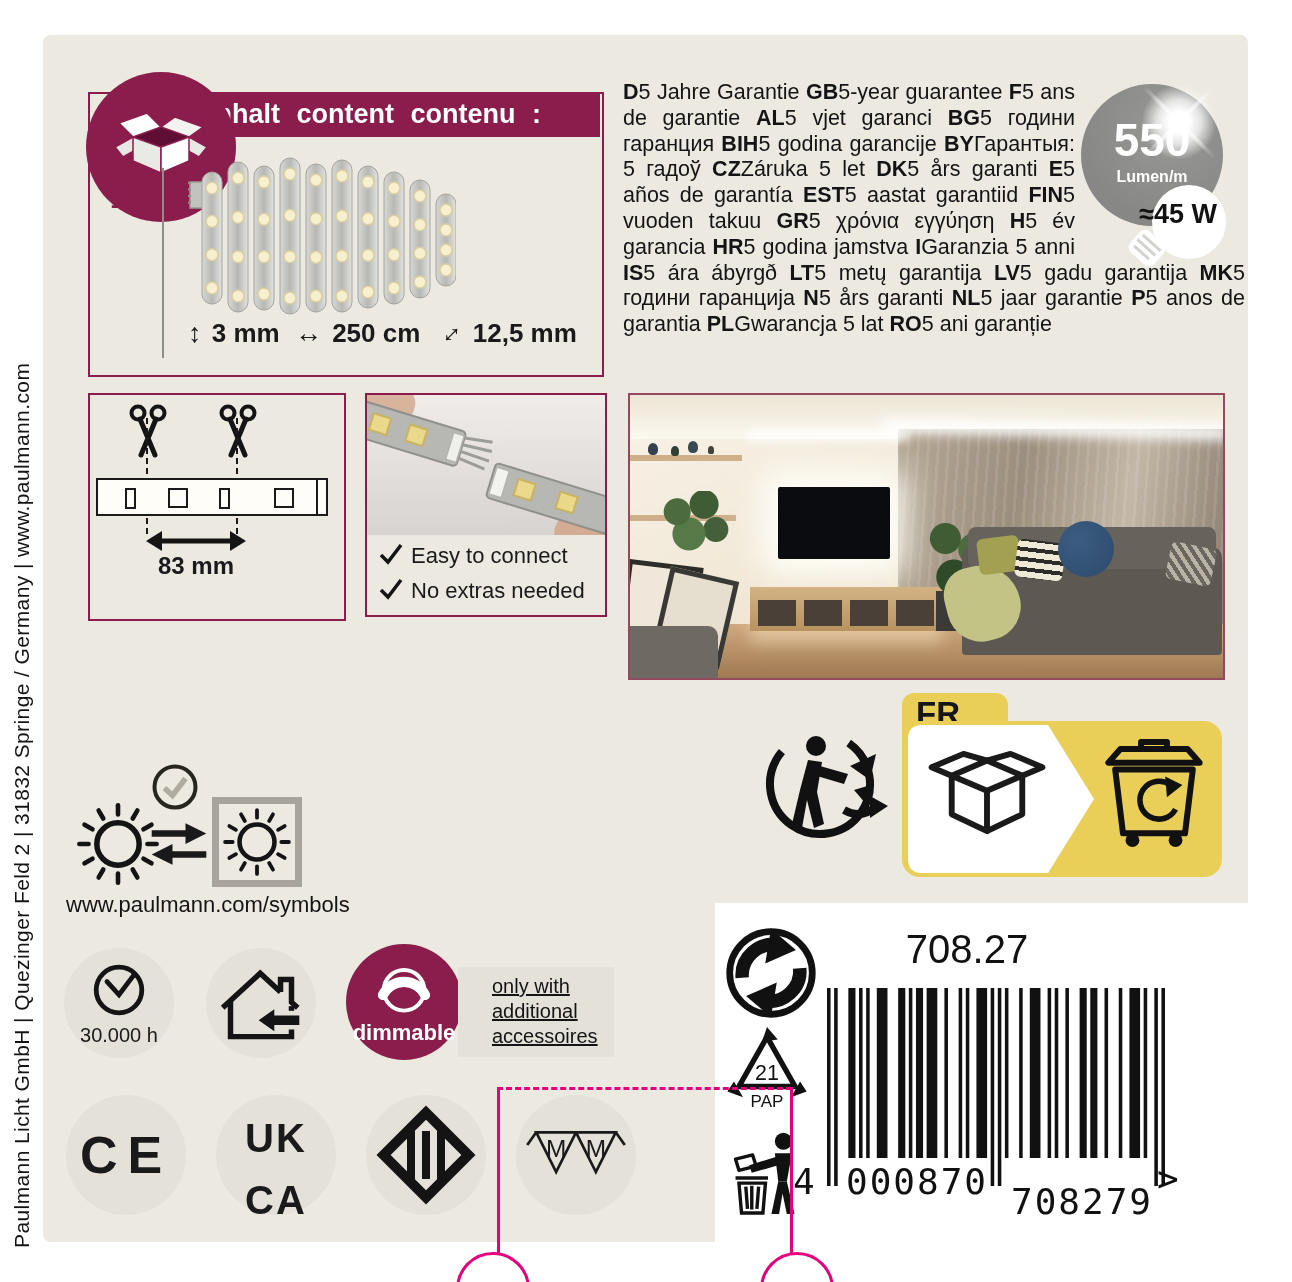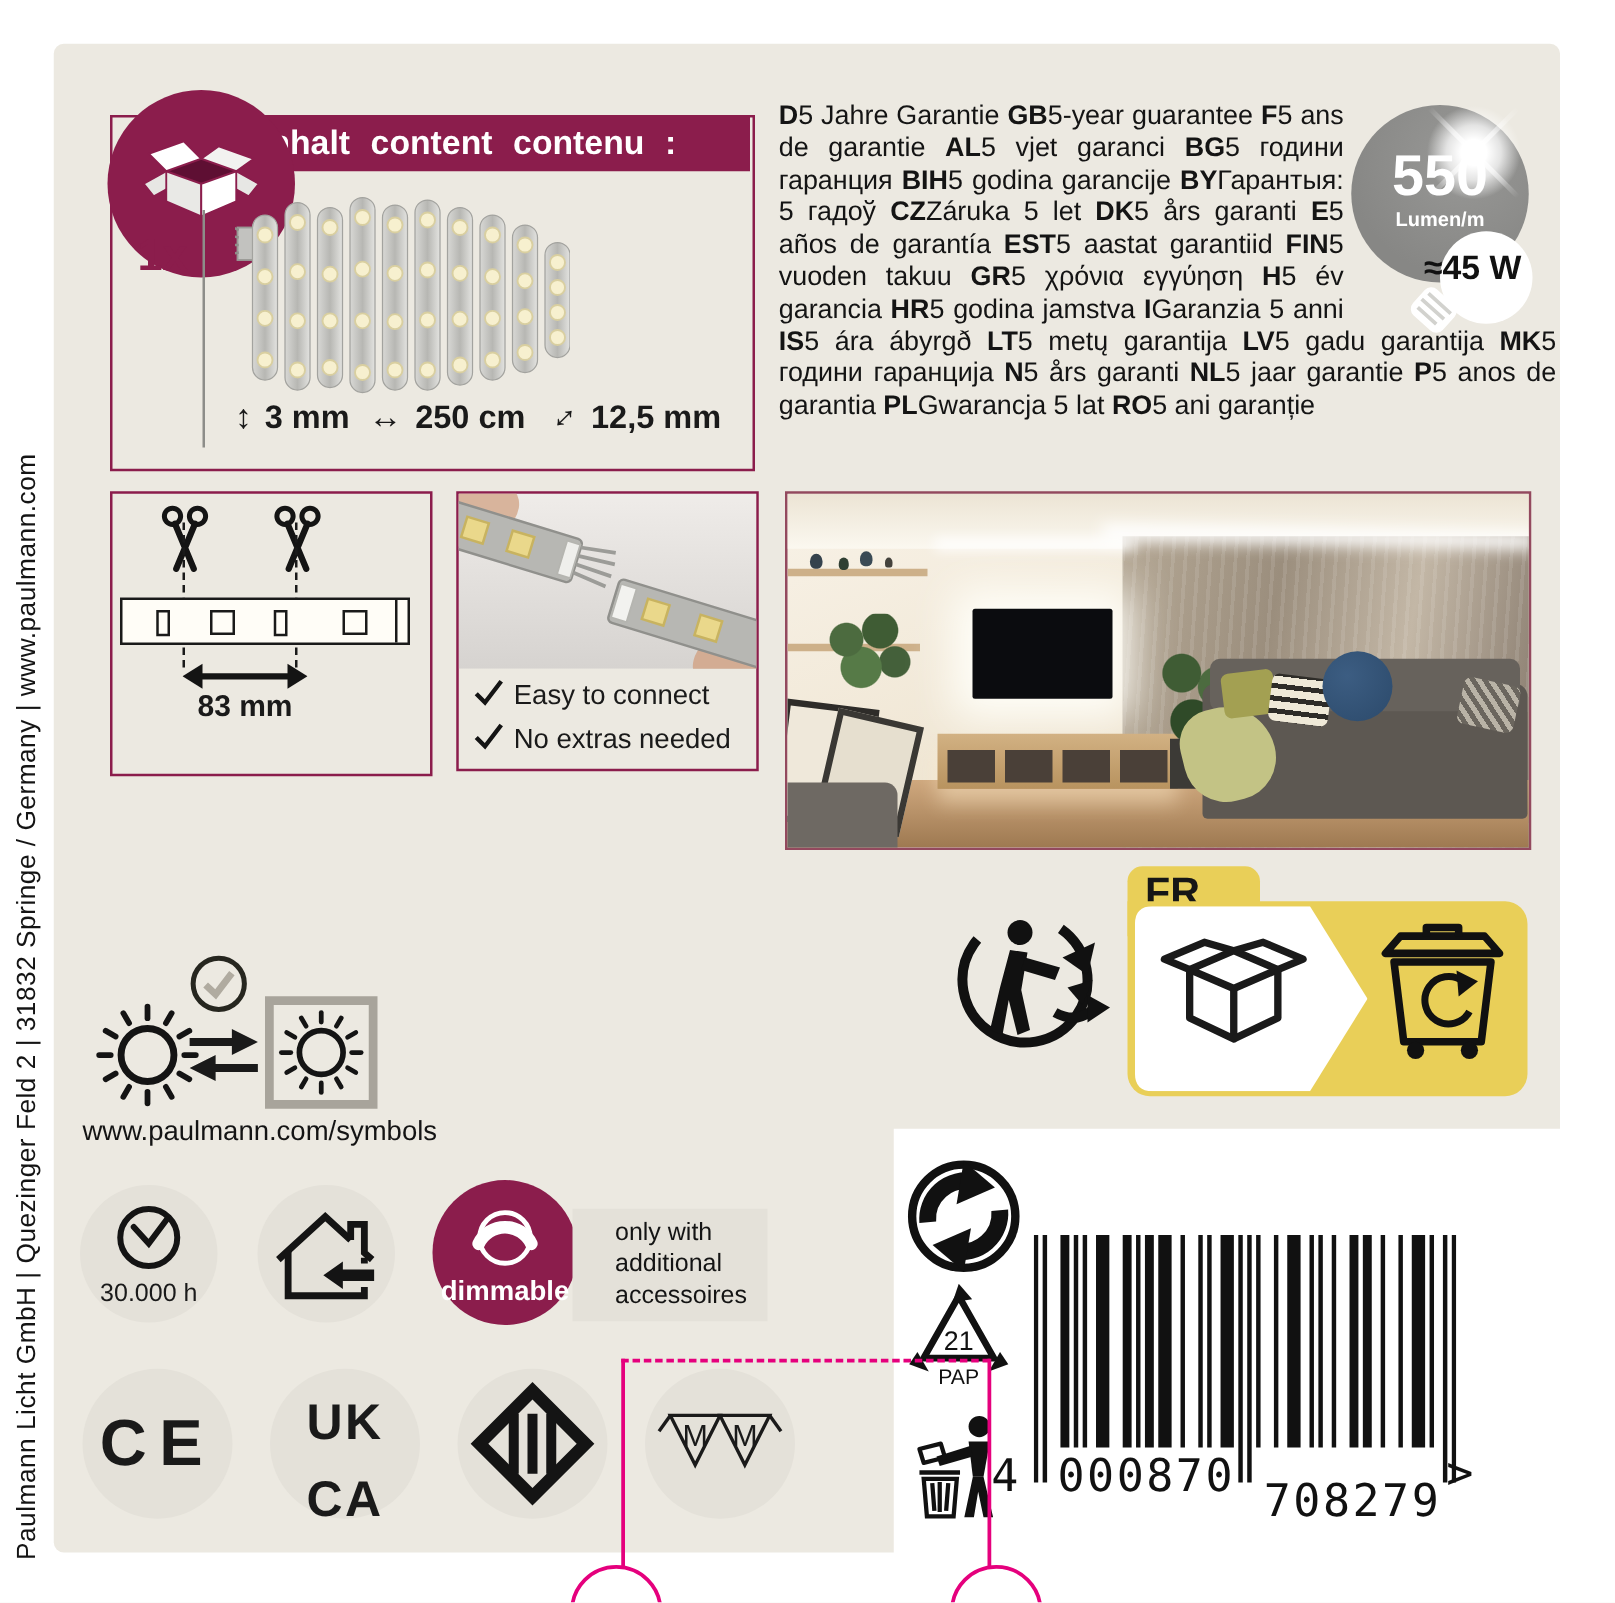--- a/index.html
+++ b/index.html
@@ -11,21 +11,21 @@
   
   .side-text{left:10px;top:268px;height:980px;width:30px;writing-mode:vertical-rl;
              transform:rotate(180deg);font-size:21px;letter-spacing:.4px;color:#141414;white-space:nowrap;}
 
   
   .inhalt-box{left:88px;top:92px;width:512px;height:281px;border:2px solid var(--burgundy);}
   .inhalt-header{left:160px;top:92px;width:440px;height:45px;background:var(--burgundy);color:#fff;
                  font-size:27px;font-weight:bold;line-height:45px;padding-left:48px;word-spacing:9px;box-sizing:border-box;}
   .inhalt-circle{left:86px;top:72px;width:150px;height:150px;border-radius:50%;background:var(--burgundy);}
   .inhalt-circle svg{position:absolute;left:22px;top:25px;}
-  .qty{left:110px;top:183px;font-size:36px;font-weight:bold;color:var(--burgundy);}
+  .qty{left:110px;top:183px;font-size:28px;font-weight:bold;color:var(--burgundy);}
   .vdivider{left:162px;top:168px;width:2px;height:190px;background:#8d8d89;}
   .strip-graphic{left:188px;top:156px;width:268px;height:162px;}
   .dims{left:188px;top:318px;width:400px;font-size:26px;font-weight:bold;white-space:nowrap;}
   .dims .ar{font-weight:bold;font-size:27px;padding:0 3px 0 8px;}
   .dims .ar:first-child{padding-left:0;}
   .diag{display:inline-block;transform:rotate(-45deg);}
 
   
   .guarantee{left:623px;top:80px;width:622px;height:292px;font-size:21.5px;line-height:25.8px;
              text-align:justify;color:#141414;}
@@ -123,21 +123,21 @@
   .symbols-url{left:66px;top:892px;font-size:22px;color:#141414;}
 
   
   .tile{border-radius:50%;background:var(--tile);}
   .t-life{left:64px;top:948px;width:110px;height:110px;text-align:center;}
   .t-life .v{position:absolute;left:0;right:0;top:76px;font-size:20px;font-weight:normal;}
   .t-house{left:206px;top:948px;width:110px;height:110px;}
   .t-dim{left:346px;top:944px;width:116px;height:116px;background:var(--burgundy);text-align:center;}
   .t-dim .v{position:absolute;left:0;right:0;top:76px;font-size:22px;font-weight:bold;color:#fff;}
   .note-box{left:458px;top:967px;width:156px;height:90px;background:var(--tile);box-sizing:border-box;
-            padding:7px 6px 6px 34px;font-size:20px;line-height:25px;color:#141414;}
+            padding:7px 6px 6px 34px;font-size:20px;line-height:25px;color:#141414;text-decoration:underline;}
   .t-ce{left:66px;top:1095px;width:120px;height:120px;line-height:120px;text-align:center;
         font-size:52px;font-weight:bold;letter-spacing:10px;}
   .t-ukca{left:216px;top:1095px;width:120px;height:120px;text-align:center;font-size:40px;font-weight:bold;line-height:37px;}
   .t-ukca .in{margin-top:25px;letter-spacing:2px;}
   .t-iii{left:366px;top:1095px;width:120px;height:120px;}
   .diamond{position:absolute;left:25px;top:25px;width:70px;height:70px;border:10px solid #141414;transform:rotate(45deg);box-sizing:border-box;}
   .bars3{position:absolute;left:0;top:36px;width:120px;text-align:center;}
   .bars3 i{display:inline-block;width:8px;height:48px;background:#141414;margin:0 3.5px;}
   .t-mm{left:516px;top:1095px;width:120px;height:120px;}
   .t-mm svg{position:absolute;left:4px;top:30px;}
@@ -508,20 +508,21 @@
   </div>
 
   <div class="abs bc-panel">
     <svg class="greendot" width="96" height="96" viewBox="0 0 100 100">
       <circle cx="50" cy="50" r="43" fill="none" stroke="#111" stroke-width="7"></circle>
       <path d="M20,55 A32,32 0 0 1 58,21" fill="none" stroke="#111" stroke-width="14"></path>
       <polygon points="50,4 76,26 44,40" fill="#111"></polygon>
       <path d="M80,45 A32,32 0 0 1 42,79" fill="none" stroke="#111" stroke-width="14"></path>
       <polygon points="50,96 24,74 56,60" fill="#111"></polygon>
     </svg>
+    <div class="article">708.27</div>
     <svg class="bars" width="338" height="200" viewBox="0 0 338 200">
         <rect x="0.00" y="0" width="3.56" height="198"></rect>
         <rect x="7.12" y="0" width="3.56" height="198"></rect>
         <rect x="21.35" y="0" width="7.12" height="170"></rect>
         <rect x="32.02" y="0" width="3.56" height="170"></rect>
         <rect x="39.14" y="0" width="3.56" height="170"></rect>
         <rect x="49.81" y="0" width="10.67" height="170"></rect>
         <rect x="71.16" y="0" width="7.12" height="170"></rect>
         <rect x="81.83" y="0" width="3.56" height="170"></rect>
         <rect x="88.95" y="0" width="7.12" height="170"></rect>

